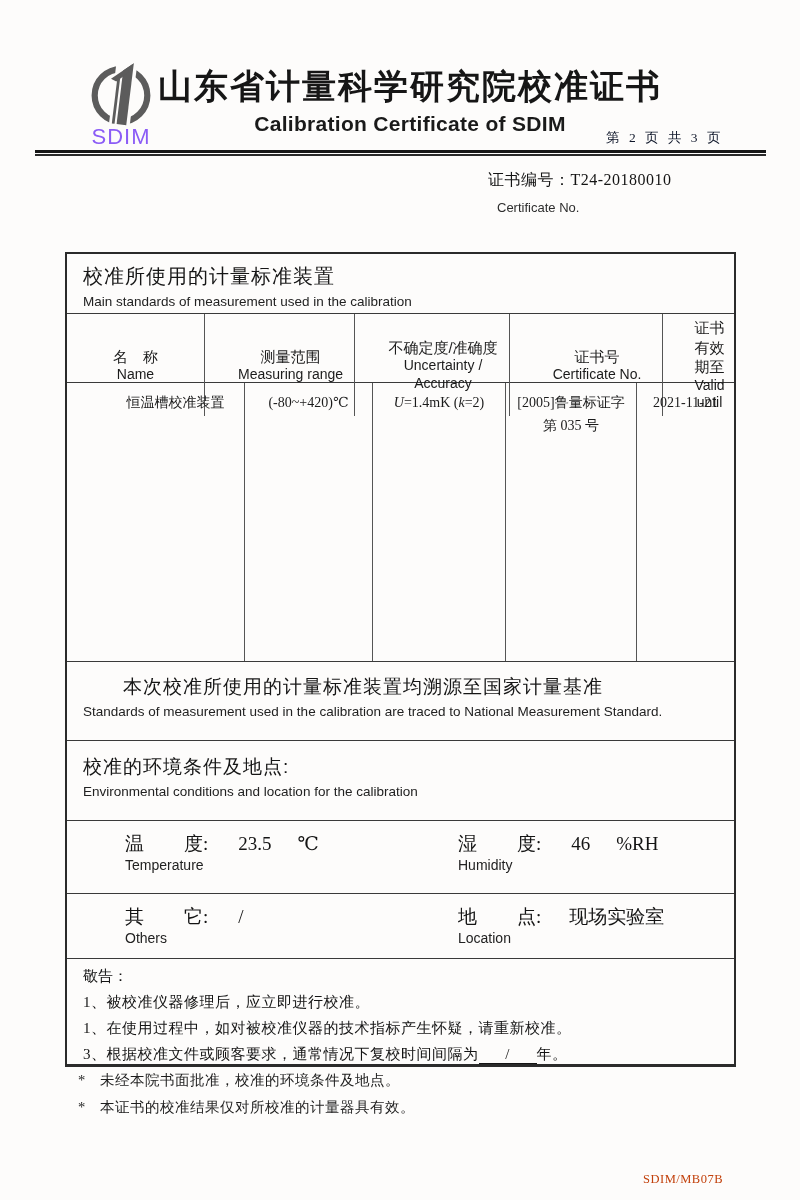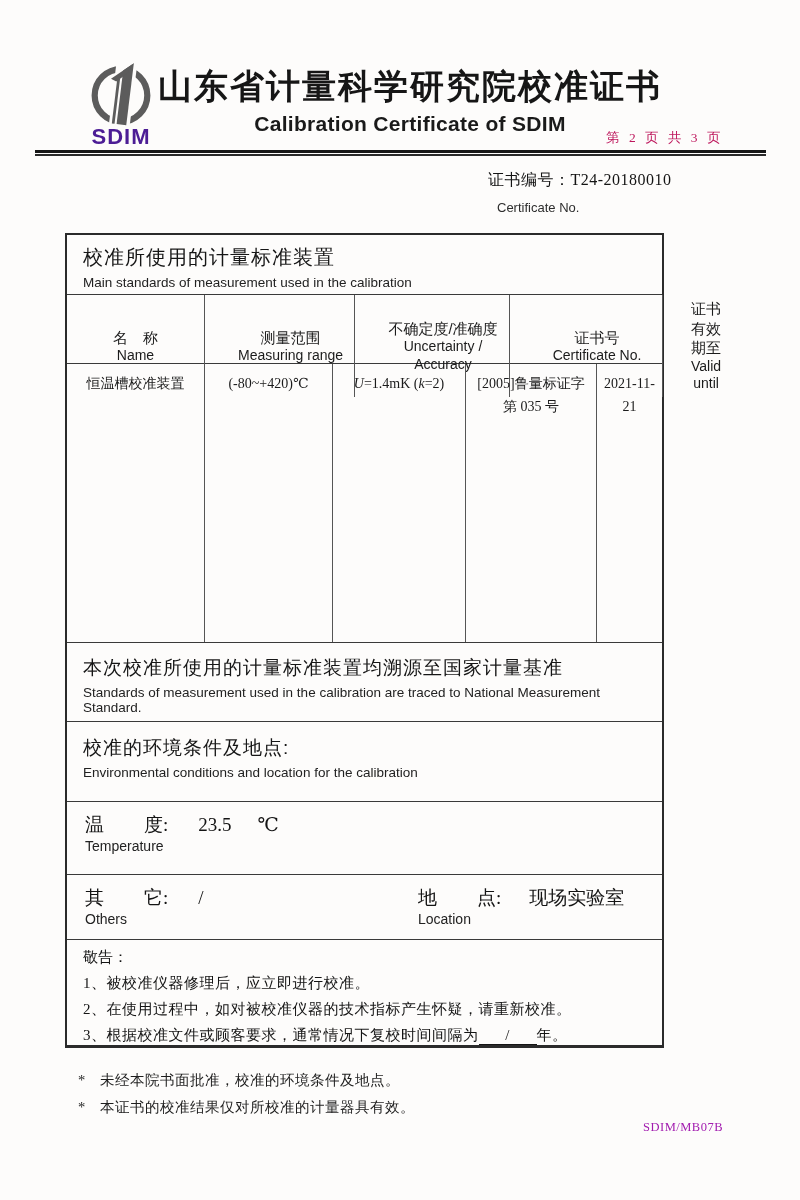--- a/index.html
+++ b/index.html
@@ -17,47 +17,47 @@
     background:var(--paper);
     color:var(--ink);
     font-family:var(--serif);
     overflow:hidden;
     margin:0 auto;
   }
 
   
   .logo{position:absolute;left:62px;top:58px;width:118px;text-align:center;}
   .logo svg{display:block;margin:0 auto;}
-  .logo-text{font-family:var(--sans);font-weight:bold;font-size:22px;color:#4c1d95;letter-spacing:1px;margin-top:-6px;}
+  .logo-text{font-family:var(--sans);font-weight:normal;font-size:22px;color:#8b5cf6;letter-spacing:1px;margin-top:-6px;}
   .titles{position:absolute;left:140px;top:64px;width:540px;text-align:center;}
   .title-cn{font-family:var(--serif);font-weight:bold;font-size:34px;letter-spacing:2px;color:#161616;white-space:nowrap;}
   .title-en{font-family:var(--sans);font-weight:bold;font-size:21px;color:#1a1a1a;margin-top:2px;letter-spacing:.3px;}
-  .page-info{position:absolute;left:606px;top:129px;font-family:var(--serif);font-size:13.5px;letter-spacing:3px;color:#be185d;white-space:nowrap;}
+  .page-info{position:absolute;left:606px;top:129px;font-family:var(--serif);font-size:13.5px;letter-spacing:3px;color:#0f172a;white-space:nowrap;}
   .double-rule{position:absolute;left:35px;top:150px;width:731px;height:6px;border-top:3px solid #161616;border-bottom:2px solid #2a2a2a;}
 
   
   .cert-no{position:absolute;left:488px;top:170px;}
   .cert-no-line{font-family:var(--serif);font-size:16px;color:#141414;letter-spacing:.5px;white-space:nowrap;}
   .cert-no-en{font-family:var(--sans);font-size:13px;color:#2d2d2d;margin-top:9px;margin-left:9px;}
 
   
   .main-box{
-    position:absolute;left:65px;top:233px;width:599px;height:815px;
+    position:absolute;left:65px;top:252px;width:671px;height:815px;
     border:2px solid var(--border);border-bottom-width:3px;
     display:flex;flex-direction:column;background:transparent;
   }
-  .sec{border-bottom:1px solid #3a3a3a;}
+  .sec{border-bottom:1px solid #3a3a3a;padding-left:40px;}
   .sec:last-child{border-bottom:none;flex:1;}
   .sec-pad{padding:9px 16px 0 16px;}
   .cn-heading{font-family:var(--sans);font-size:20px;color:#161616;letter-spacing:1px;}
   .en-sub{font-family:var(--sans);font-size:13.5px;color:#222;margin-top:4px;}
 
   .sec-standards{height:61px;}
   .sec-trace{height:80px;padding-top:12px;}
-  .sec-trace .cn-heading{font-size:19px;}
+  .sec-trace .cn-heading{font-size:19px;margin-left:40px;}
   .sec-env-title{height:80px;padding-top:13px;}
   .sec-env-title .cn-heading{font-size:19px;}
 
   
   .tbl-header{height:69px;display:grid;grid-template-columns:138px 128px 133px 131px 1fr;}
   .tbl-body{height:282px;display:grid;grid-template-columns:138px 128px 133px 131px 1fr;}
   .tbl-header{border-bottom:1px solid #3a3a3a;gap:22px;}
   .cell{border-right:1px solid #555;display:flex;flex-direction:column;align-items:center;justify-content:center;text-align:center;padding:4px 6px;}
   .cell:last-child{border-right:none;}
   .cell .h-cn{font-family:var(--sans);font-size:15px;color:#1b1b1b;line-height:1.3;}
@@ -83,21 +83,21 @@
   
   .notice{padding:8px 16px 0 16px;font-family:var(--serif);}
   .notice-title{font-size:15px;color:#141414;}
   .notice-line{font-size:15px;color:#141414;margin-top:7px;letter-spacing:.5px;}
   .blank-slot{display:inline-block;min-width:58px;text-align:center;border-bottom:1px solid #141414;}
 
   
   .footnotes{position:absolute;left:78px;top:1071px;font-family:var(--serif);font-size:14.5px;color:#1d1d1d;}
   .footnote{margin-bottom:8px;letter-spacing:.5px;}
   .footnote .star{display:inline-block;width:22px;}
-  .doc-code{position:absolute;left:643px;top:1120px;font-family:var(--serif);font-size:12.5px;color:#a21caf;letter-spacing:.5px;}
+  .doc-code{position:absolute;left:643px;top:1172px;font-family:var(--serif);font-size:12.5px;color:#c2410c;letter-spacing:.5px;}
 </style>
 </head>
 <body>
 
 <div class="page">
 
   <div class="logo">
     <span>
       <svg width="70" height="72" viewBox="0 0 100 104">
         <circle cx="50" cy="54" r="38" fill="none" stroke="#5c5c5c" stroke-width="9"></circle>
@@ -187,41 +187,47 @@
       <div class="en-sub">Environmental conditions and location for the calibration</div>
     </div>
 
     <div class="sec env-row env-row-temp">
       <div class="env-half env-half-left">
         <div class="env-line">
           <span class="c1">温</span><span class="c2">度:</span><span class="val">23.5</span><span class="unit">℃</span>
         </div>
         <div class="env-en">Temperature</div>
       </div>
+      <div class="env-half env-half-right">
+        <div class="env-line">
+          <span class="c1">湿</span><span class="c2">度:</span><span class="val">46</span><span class="unit">%RH</span>
+        </div>
+        <div class="env-en">Humidity</div>
+      </div>
     </div>
 
     <div class="sec env-row env-row-other">
       <div class="env-half env-half-left">
         <div class="env-line">
           <span class="c1">其</span><span class="c2">它:</span><span class="val">/</span>
         </div>
         <div class="env-en">Others</div>
       </div>
       <div class="env-half env-half-right">
         <div class="env-line">
           <span class="c1">地</span><span class="c2">点:</span><span class="val-tight">现场实验室</span>
         </div>
         <div class="env-en">Location</div>
       </div>
     </div>
 
     <div class="sec notice">
       <div class="notice-title">敬告：</div>
       <div class="notice-line">1、被校准仪器修理后，应立即进行校准。</div>
-      <div class="notice-line">2、在使用过程中，如对被校准仪器的技术指标产生怀疑，请重新校准。</div>
+      <div class="notice-line">1、在使用过程中，如对被校准仪器的技术指标产生怀疑，请重新校准。</div>
       <div class="notice-line">
         <span>3、根据校准文件或顾客要求，通常情况下复校时间间隔为</span><span class="blank-slot">/</span><span>年。</span>
       </div>
     </div>
 
   </div>
 
   <div class="footnotes">
     <div class="footnote">
       <span class="star">*</span><span>未经本院书面批准，校准的环境条件及地点。</span>

